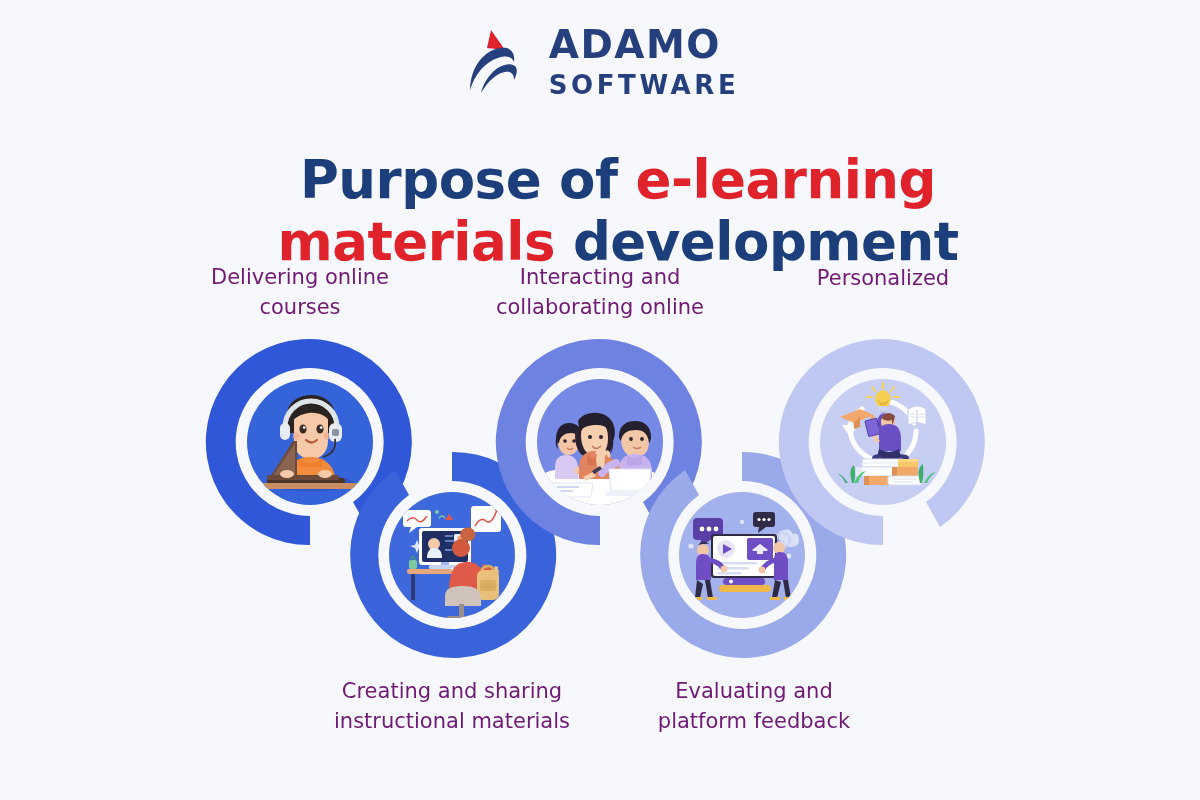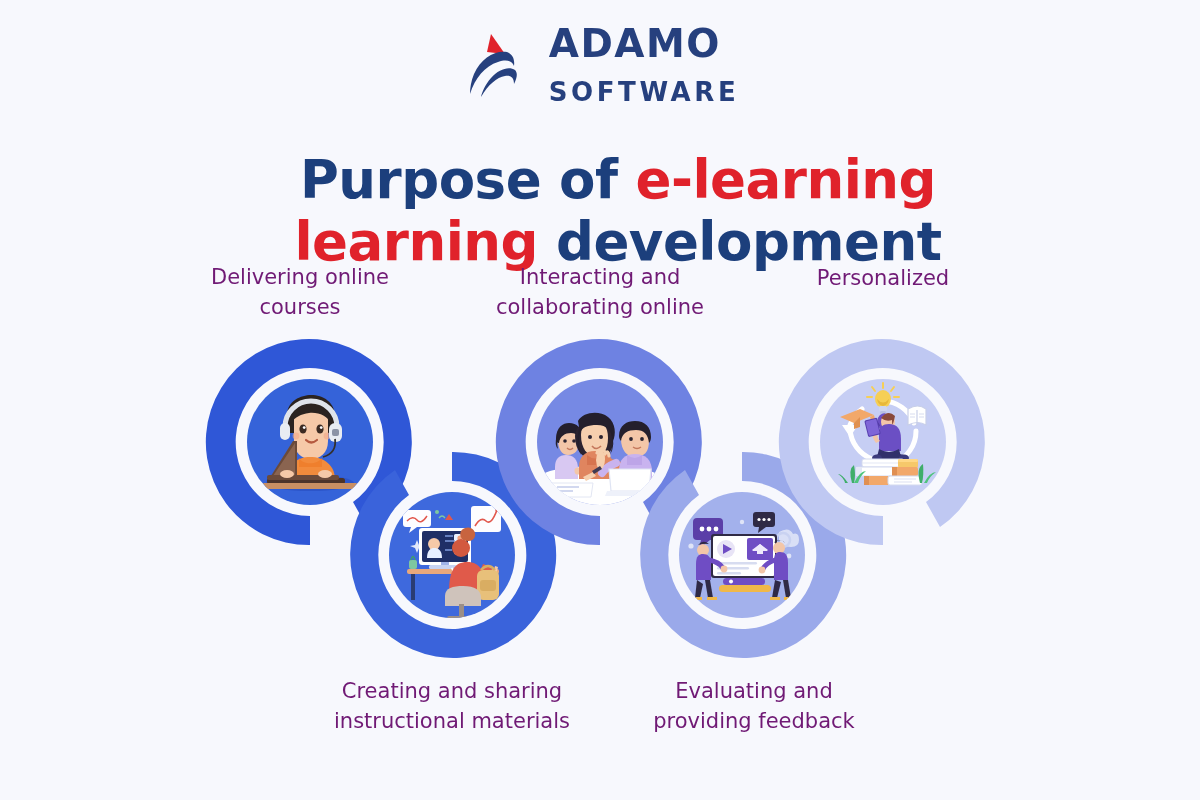--- a/index.html
+++ b/index.html
@@ -43,21 +43,21 @@
     font-weight: 700;
     letter-spacing: 1.5px;
     color: #26407e;
   }
   .logo-line2 {
     font-family: "DejaVu Sans", sans-serif;
     font-size: 26px;
     font-weight: 700;
     letter-spacing: 3.6px;
     color: #26407e;
-    margin-top: 16px;
+    margin-top: 8px;
   }
 
   
   .title {
     position: absolute;
     left: 0; right: 0;
     top: 113px;
     text-align: center;
     font-family: "DejaVu Sans", sans-serif;
     font-size: 53px;
@@ -117,21 +117,21 @@
         <path d="M54 42 C48 38 38 41 30 50 C24 57 21 64 20 69 C27 57 36 49 44 48 C50 47 53 50 53 56 C56 50 57 45 54 42 Z" fill="#26407e"></path>
       </svg>
     </div>
     <div class="logo-text">
       <span class="logo-line1">ADAMO</span>
       <span class="logo-line2">SOFTWARE</span>
     </div>
   </div>
 
   <h1 class="title">
-    <span>Purpose of </span><span class="accent">e-learning</span><br><span class="accent">learning</span><span> development</span>
+    <span>Purpose of </span><span class="accent">e-learning</span><br><span class="accent">materials</span><span> development</span>
   </h1>
 
   <div class="node" style="left:207px; top:339px;">
     <svg class="ring-svg" viewBox="0 0 206 206">
       <path d="M 103 206
                A 103 103 0 1 1 160 188
                L 146 163
                A 74 74 0 1 0 103 177 Z" fill="#2f57d7"></path>
     </svg>
     <div class="inner-disc" style="background:#3563d9;">
@@ -341,21 +341,21 @@
         <circle cx="83" cy="78" r="3.4" fill="#f3c6a8"></circle>
         <path d="M96 88 l-3 18 l5 0 l4 -16 Z" fill="#2f2a45"></path>
         <path d="M104 88 l3 18 l5 0 l-3 -18 Z" fill="#2f2a45"></path>
         <path d="M91 105 h10 v3 h-10 Z" fill="#f0b849"></path>
         <path d="M105 105 h10 v3 h-10 Z" fill="#f0b849"></path>
       </svg>
     </div>
   </div>
   <div class="node-label" style="left:609px; top:677px;">
     <div>Evaluating and</div>
-    <div>providing feedback</div>
+    <div>platform feedback</div>
   </div>
 
   <div class="node" style="left:780px; top:339px;">
     <svg class="ring-svg" viewBox="0 0 206 206">
       <path d="M 103 206
                A 103 103 0 1 1 160 188
                L 146 163
                A 74 74 0 1 0 103 177 Z" fill="#bfc8f2"></path>
     </svg>
     <div class="inner-disc" style="background:#c6cef4;">

